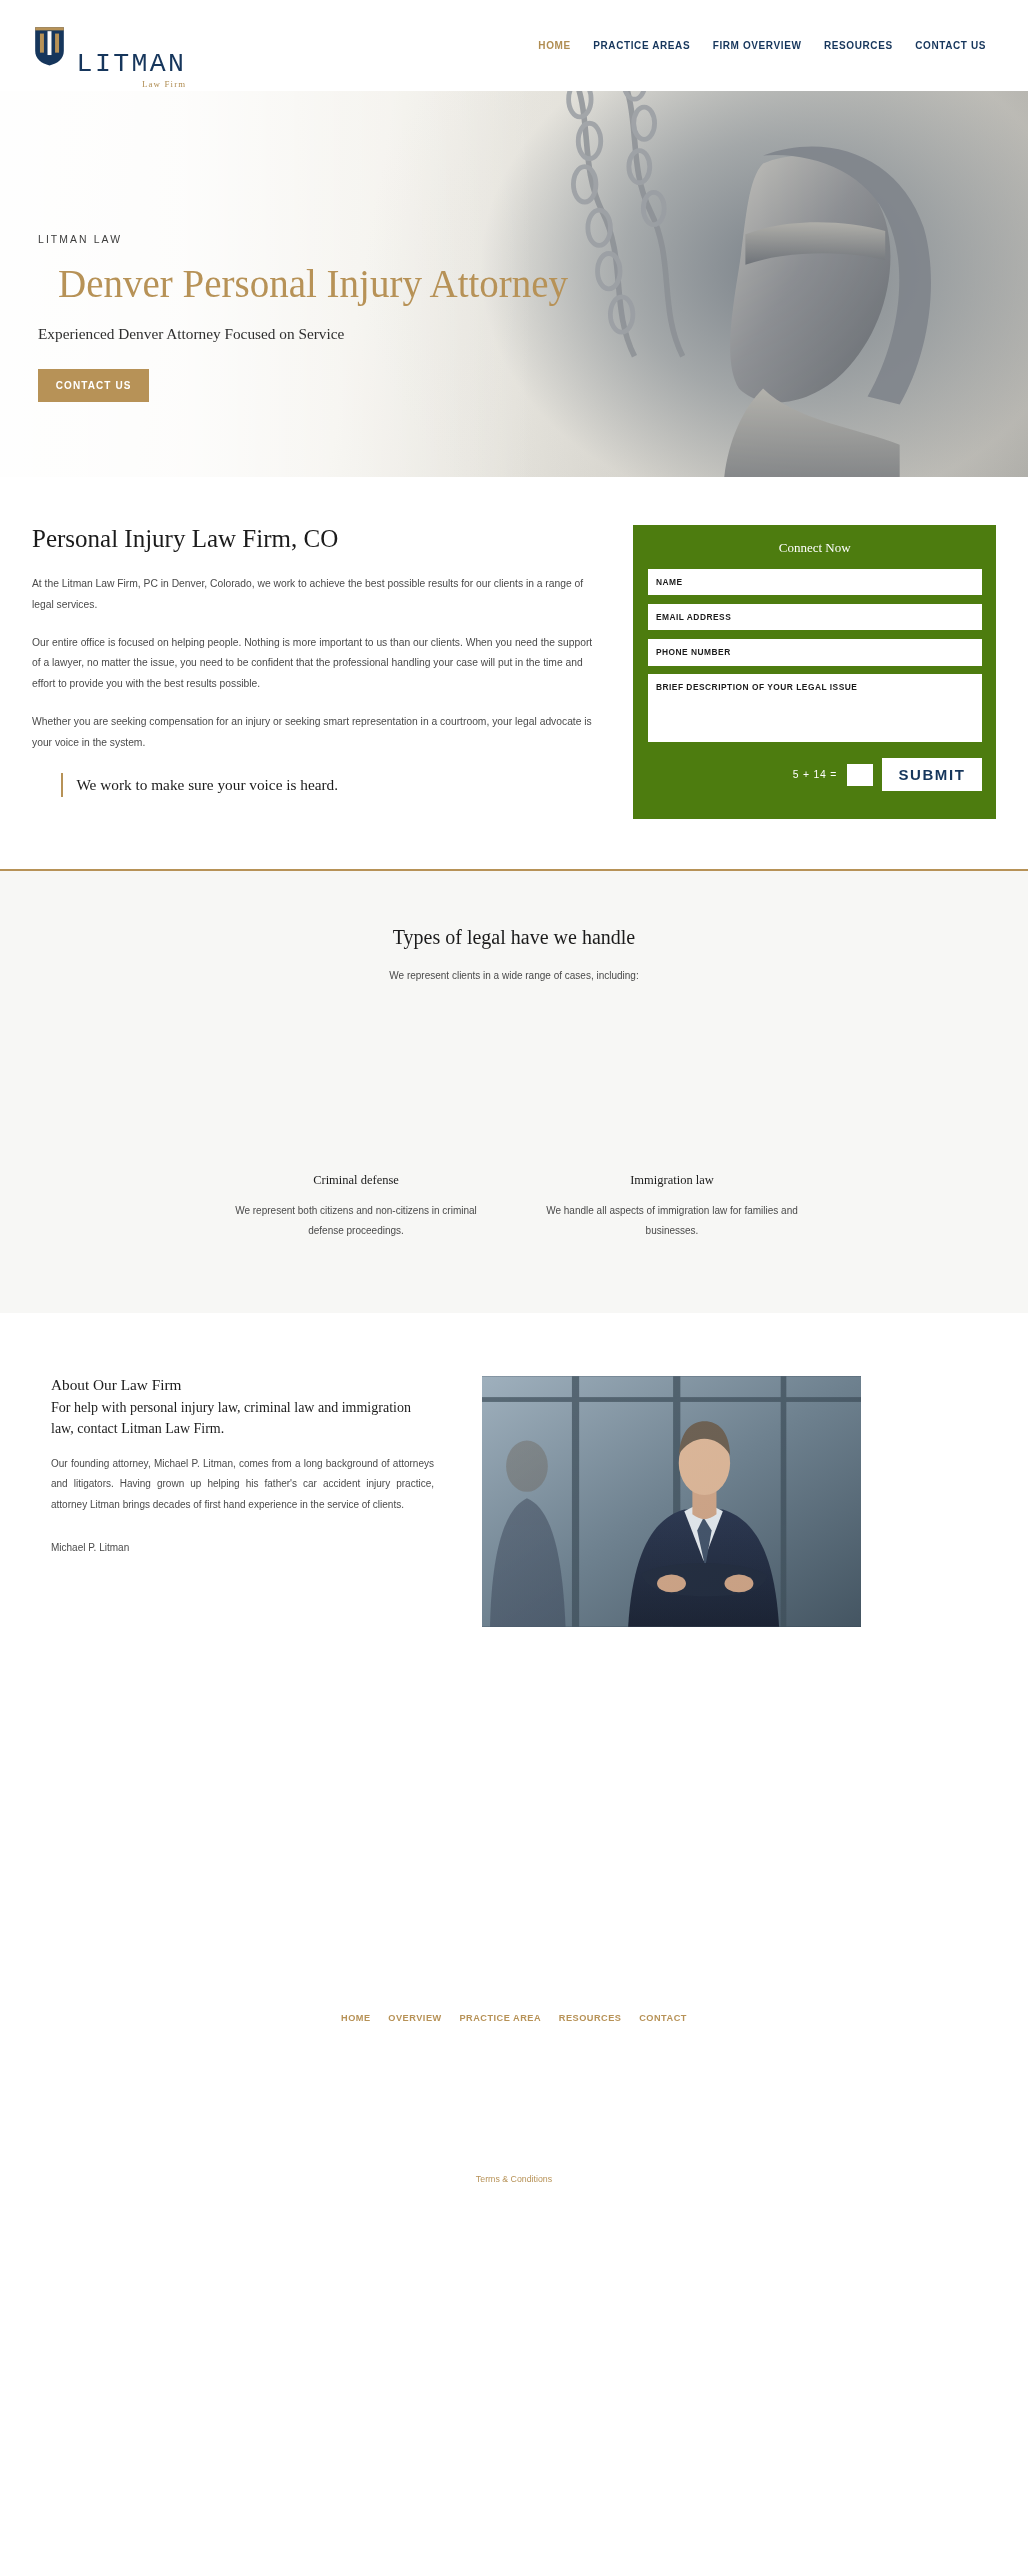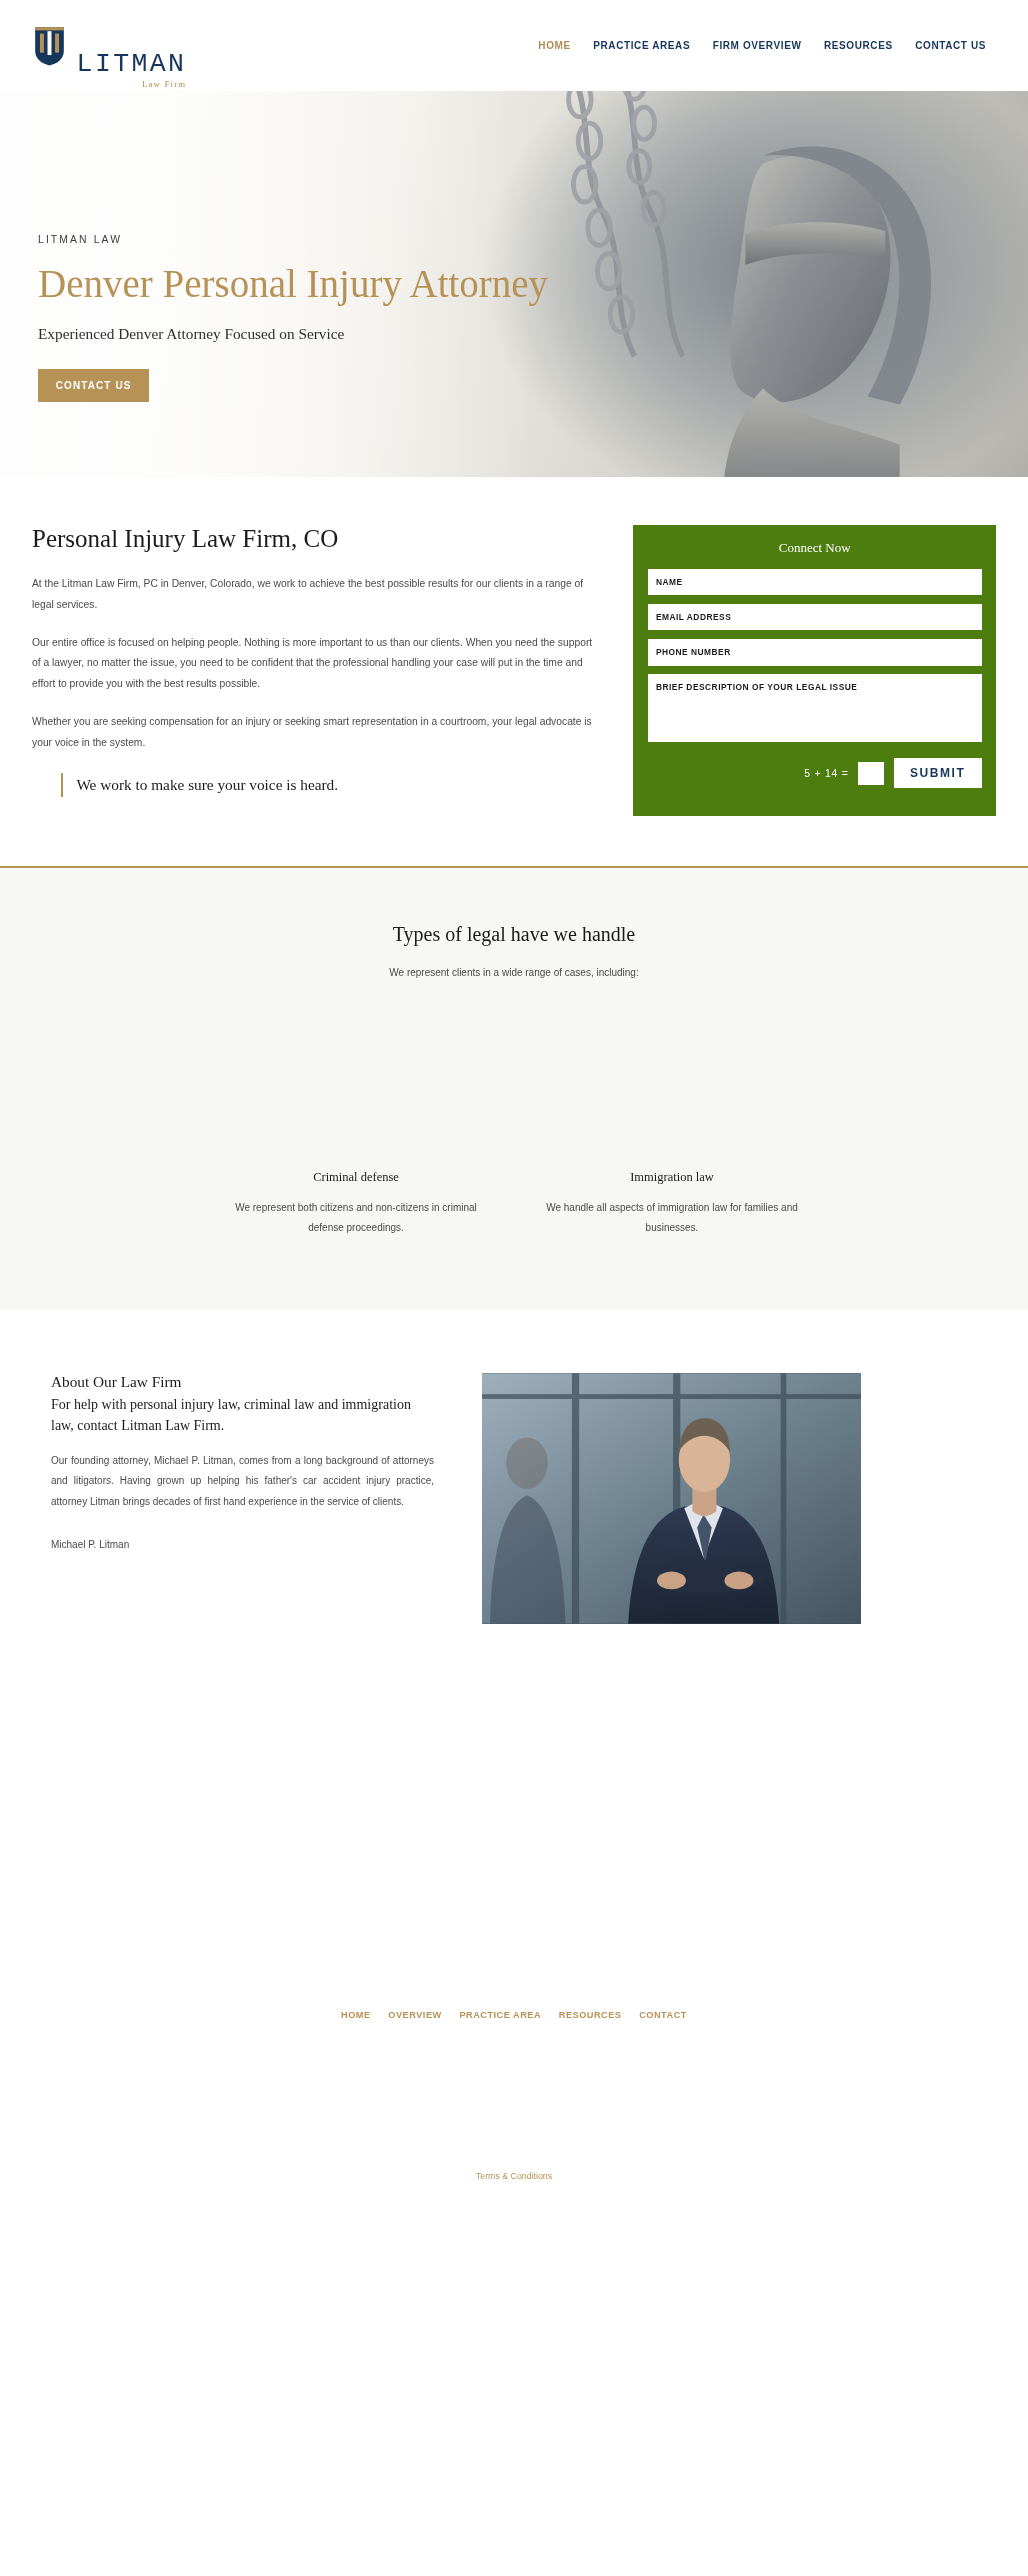--- a/index.html
+++ b/index.html
@@ -91,20 +91,21 @@
     color: #3b3b3b;
     margin-bottom: 16px;
   }
   .hero-title {
     font-family: "Liberation Serif", serif;
     font-size: 39px;
     line-height: 1.18;
     color: #b79257;
     font-weight: 400;
     max-width: 514px;
+    margin-left: 20px;
   }
   .hero-sub {
     margin-top: 17.7px;
     font-family: "Liberation Serif", serif;
     font-size: 15.3px;
     color: #2f2f2f;
   }
   .hero-cta {
     display: inline-block;
     margin-top: 26px;
@@ -216,21 +217,21 @@
   .captcha-input {
     width: 26px; height: 22.5px;
     border: none; background: #fff;
     font-size: 9.6px; text-align: center;
     font-family: "Liberation Sans", sans-serif;
   }
   .submit-btn {
     background: #ffffff;
     color: #16365c;
     border: none;
-    font-size: 12px;
+    font-size: 15px;
     font-weight: bold;
     letter-spacing: 1.6px;
     padding: 8px 16px;
     cursor: pointer;
     font-family: "Liberation Sans", sans-serif;
   }
 
   .gold-rule {
     width: 1028px;
     height: 1.6px;

